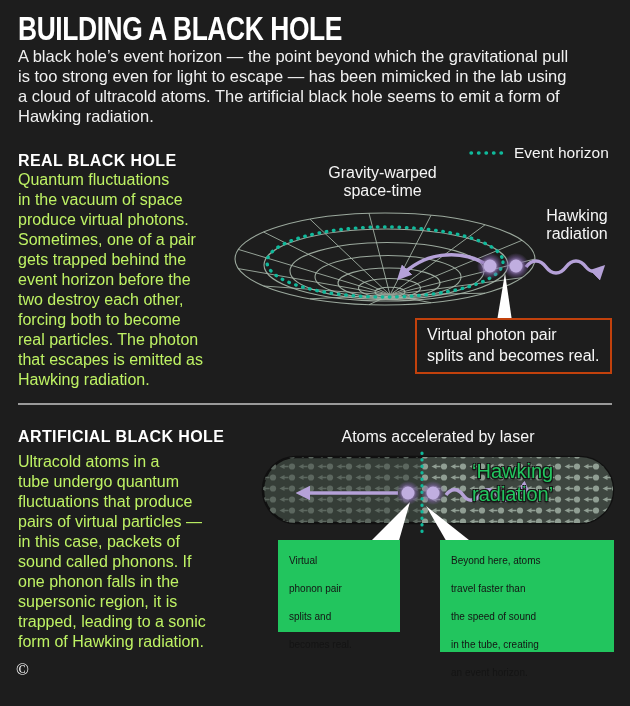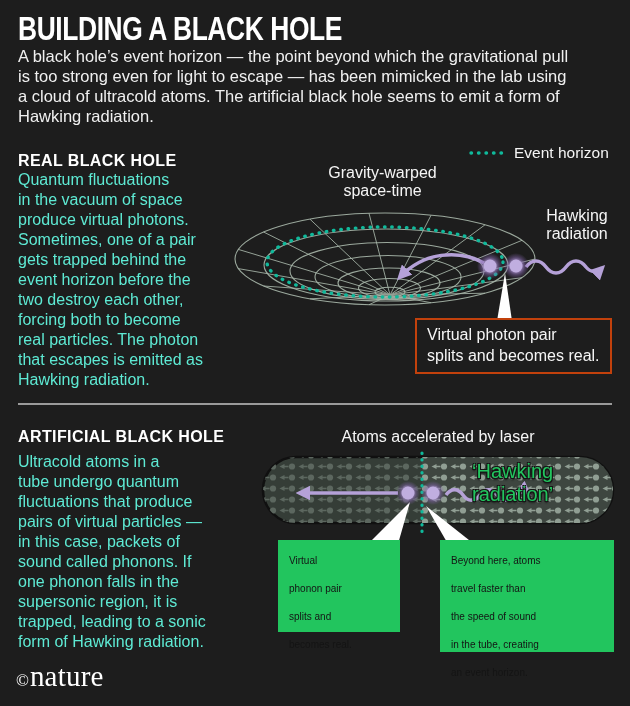--- a/index.html
+++ b/index.html
@@ -29,21 +29,21 @@
   }
   .intro{
     left:18px;top:46px;width:596px;
     font-size:16.5px;line-height:20px;
     color:#f0f0f0;
   }
   .section-heading{
     font-size:16px;font-weight:700;letter-spacing:0.4px;color:#ffffff;
   }
   .body-text{
-    font-size:16px;line-height:20px;color:#5eead4;
+    font-size:16px;line-height:20px;color:#bef264;
   }
   .legend{
     left:468px;top:144px;
     display:flex;align-items:center;gap:8px;
   }
   .legend-label{font-size:15.5px;color:#f5f5f5;}
   .small-label{
     font-size:16px;line-height:18px;color:#f5f5f5;text-align:center;
   }
   .callout-dark{
@@ -254,14 +254,13 @@
 splits and
 becomes real.</div>
 <div class="abs callout-white callout-right multiline">Beyond here, atoms
 travel faster than
 the speed of sound
 in the tube, creating
 an event horizon.</div>
 
 <div class="abs footer">
   <span class="c">©</span>
-  <span class="brand">nature</span>
 </div>
 
 </body></html>

